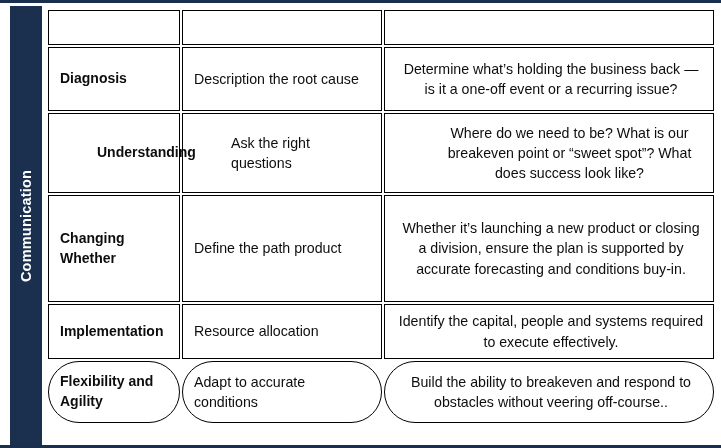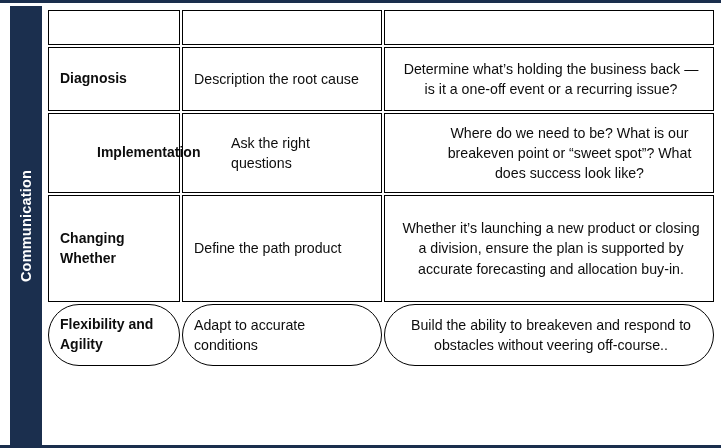--- a/index.html
+++ b/index.html
@@ -155,42 +155,53 @@
           <td class="focus">
             <div class="cell">Description the root cause</div>
           </td>
           <td class="desc">
             <div class="cell">Determine what’s holding the business back — is it a one-off event or a recurring issue?</div>
           </td>
         </tr>
 
         <tr class="r2">
           <td class="stage">
+            <div class="cell">Understanding</div>
+          </td>
+          <td class="focus">
+            <div class="cell">Ask the right questions</div>
+          </td>
+          <td class="desc">
+            <div class="cell">Where do we need to be? What is our breakeven point or “sweet spot”? What does success look like?</div>
+          </td>
+        </tr>
+
+        <tr class="r3">
+          <td class="stage">
+            <div class="cell">Changing Whether</div>
+          </td>
+          <td class="focus">
+            <div class="cell">Define the path product</div>
+          </td>
+          <td class="desc">
+            <div class="cell">Whether it’s launching a new product or closing a division, ensure the plan is supported by accurate forecasting and conditions buy-in.</div>
+          </td>
+        </tr>
+
+        <tr class="r4">
+          <td class="stage">
             <div class="cell">Implementation</div>
           </td>
           <td class="focus">
-            <div class="cell">Ask the right questions</div>
-          </td>
-          <td class="desc">
-            <div class="cell">Where do we need to be? What is our breakeven point or “sweet spot”? What does success look like?</div>
-          </td>
-        </tr>
-
-        <tr class="r3">
-          <td class="stage">
-            <div class="cell">Changing Whether</div>
-          </td>
-          <td class="focus">
-            <div class="cell">Define the path product</div>
-          </td>
-          <td class="desc">
-            <div class="cell">Whether it’s launching a new product or closing a division, ensure the plan is supported by accurate forecasting and allocation buy-in.</div>
-          </td>
-        </tr>
-
+            <div class="cell">Resource allocation</div>
+          </td>
+          <td class="desc">
+            <div class="cell">Identify the capital, people and systems required to execute effectively.</div>
+          </td>
+        </tr>
 
         <tr class="r5">
           <td class="stage">
             <div class="cell">Flexibility and Agility</div>
           </td>
           <td class="focus">
             <div class="cell">Adapt to accurate conditions</div>
           </td>
           <td class="desc">
             <div class="cell">Build the ability to breakeven and respond to obstacles without veering off-course..</div>

